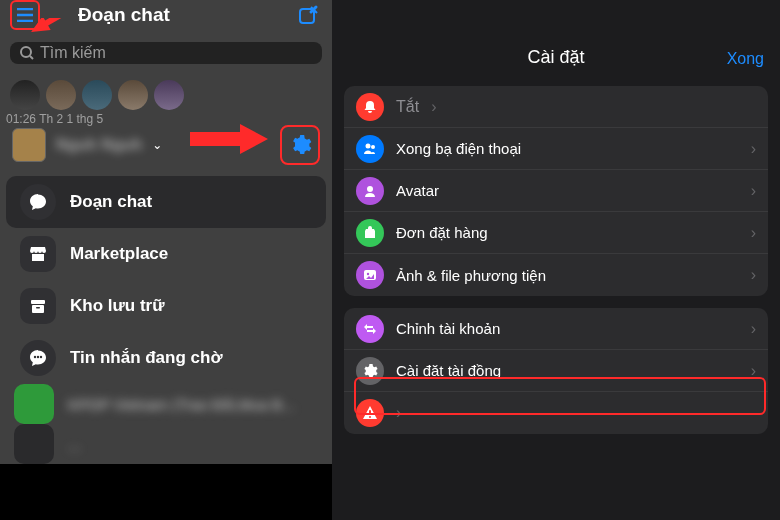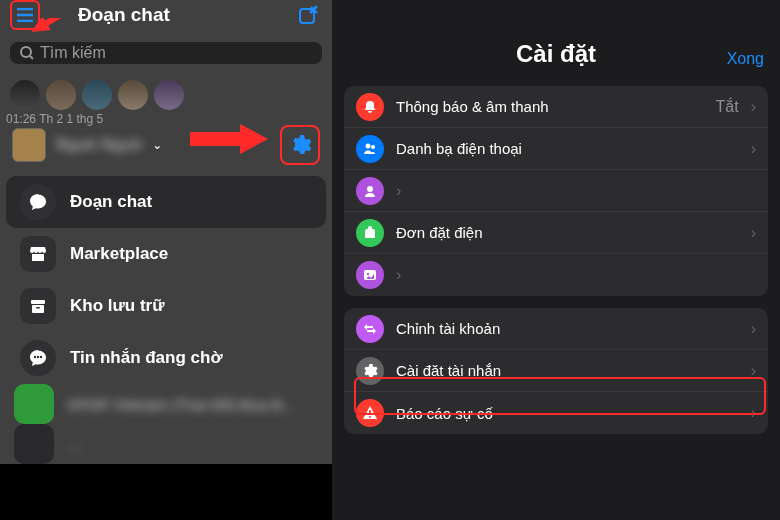--- a/index.html
+++ b/index.html
@@ -49,21 +49,21 @@
 .section-head{display:flex;align-items:center;justify-content:space-between;padding:10px 14px 6px;color:#9a9a9a;font-size:15px}
 .edit{color:#1d8cff;font-weight:600;font-size:15px}
 .comm{height:50px;display:flex;align-items:center;padding:0 14px;gap:14px}
 .cava{width:40px;height:40px;border-radius:10px}
 .cava.g{background:#2e9a3a}
 .cava.d{background:#2a2a2c}
 .ctxt{filter:blur(5px);color:#ccc;font-size:15px;white-space:nowrap;overflow:hidden}
 
 
 .r-head{height:80px;display:flex;align-items:flex-end;justify-content:center;padding-bottom:12px;position:relative}
-.r-title{font-size:24px;font-weight:700}
+.r-title{font-size:18px;font-weight:400}
 .done{position:absolute;right:16px;bottom:12px;color:#1d8cff;font-size:16px;font-weight:500;cursor:pointer}
 
 .group{margin:6px 12px;background:#2c2c2e;border-radius:10px;overflow:hidden}
 .row{height:42px;display:flex;align-items:center;padding:0 12px;gap:12px;border-bottom:.5px solid #3a3a3c;cursor:pointer}
 .row:last-child{border-bottom:none}
 .ric{width:28px;height:28px;border-radius:50%;display:flex;align-items:center;justify-content:center;flex-shrink:0}
 .rlbl{flex:1;font-size:15px;color:#fff}
 .rval{color:#8e8e93;font-size:16px}
 .rchev{color:#636366;font-size:16px;font-weight:300}
 
@@ -188,90 +188,90 @@
     <div class="done">Xong</div>
   </div>
 
   <div class="group">
     <div class="row">
       <div class="ric c-red">
           <svg width="16" height="16" viewBox="0 0 16 16">
             <path fill="#fff" d="M8 2a4 4 0 00-4 4v3l-1.5 2h11L12 9V6a4 4 0 00-4-4zm0 12a2 2 0 002-2H6a2 2 0 002 2z"></path>
           </svg>
         </div>
-      <div class="rlbl">Thông báo &amp; âm thanh</div>
       <div class="rval">Tắt</div>
       <div class="rchev">›</div>
     </div>
     <div class="row">
       <div class="ric c-blu">
           <svg width="16" height="16" viewBox="0 0 16 16">
             <circle cx="6" cy="5" r="2.5" fill="#fff"></circle>
             <circle cx="11" cy="6" r="2" fill="#fff"></circle>
             <path fill="#fff" d="M2 13c0-2 2-3.5 4-3.5s4 1.5 4 3.5zm7 0c0-1 .5-2 2-2s2 1 2 2z"></path>
           </svg>
         </div>
-      <div class="rlbl">Danh bạ điện thoại</div>
+      <div class="rlbl">Xong bạ điện thoại</div>
       <div class="rchev">›</div>
     </div>
     <div class="row">
       <div class="ric c-mag">
           <svg width="16" height="16" viewBox="0 0 16 16">
             <circle cx="8" cy="6" r="3" fill="#fff"></circle>
             <path fill="#fff" d="M3 14c0-2.5 2.2-4 5-4s5 1.5 5 4z"></path>
           </svg>
         </div>
+      <div class="rlbl">Avatar</div>
       <div class="rchev">›</div>
     </div>
     <div class="row">
       <div class="ric c-grn">
           <svg width="16" height="16" viewBox="0 0 16 16">
             <path fill="#fff" d="M4 4h8l1 2v7H3V6zm2 0V3a2 2 0 014 0v1"></path>
             <rect x="3" y="6" width="10" height="7" fill="#fff"></rect>
           </svg>
         </div>
-      <div class="rlbl">Đơn đặt điện</div>
+      <div class="rlbl">Đơn đặt hàng</div>
       <div class="rchev">›</div>
     </div>
     <div class="row">
       <div class="ric c-pur">
           <svg width="16" height="16" viewBox="0 0 16 16">
             <rect x="2" y="3" width="12" height="10" rx="2" fill="#fff"></rect>
             <circle cx="6" cy="7" r="1.2" fill="#af52de"></circle>
             <path fill="#af52de" d="M4 12l3-3 2 2 3-4v5z"></path>
           </svg>
         </div>
+      <div class="rlbl">Ảnh &amp; file phương tiện</div>
       <div class="rchev">›</div>
     </div>
   </div>
 
   <div class="group">
     <div class="row">
       <div class="ric c-mg2">
           <svg width="16" height="16" viewBox="0 0 16 16">
             <path fill="#fff" d="M5 3l-3 3 3 3V7h6V5H5zm6 4v2H5v2h6v2l3-3z"></path>
           </svg>
         </div>
       <div class="rlbl">Chỉnh tài khoản</div>
       <div class="rchev">›</div>
     </div>
     <div class="row">
       <div class="ric c-gry">
           <svg width="16" height="16" viewBox="0 0 16 16">
             <path fill="#fff" d="M8 5a3 3 0 100 6 3 3 0 000-6zm6.3 3c0-.3 0-.6-.1-.9l1.4-1.1-1.4-2.4-1.7.7c-.5-.4-1-.7-1.5-.9L10.6 1H7.4L7 3.4c-.5.2-1 .5-1.5.9l-1.7-.7L2.4 6l1.4 1.1c-.1.3-.1.6-.1.9s0 .6.1.9L2.4 10l1.4 2.4 1.7-.7c.5.4 1 .7 1.5.9l.4 2.4h3.2l.4-2.4c.5-.2 1-.5 1.5-.9l1.7.7 1.4-2.4-1.4-1.1c.1-.3.1-.6.1-.9z"></path>
           </svg>
         </div>
-      <div class="rlbl">Cài đặt tài nhắn</div>
+      <div class="rlbl">Cài đặt tài đồng</div>
       <div class="rchev">›</div>
     </div>
     <div class="row">
       <div class="ric c-red">
           <svg width="16" height="16" viewBox="0 0 16 16">
             <path fill="#fff" d="M8 1L1 14h14zm0 4a1 1 0 011 1v3a1 1 0 01-2 0V6a1 1 0 011-1zm0 6a1 1 0 110 2 1 1 0 010-2z"></path>
           </svg>
         </div>
-      <div class="rlbl">Báo cáo sự cố</div>
       <div class="rchev">›</div>
     </div>
   </div>
 </div>
 
 <div class="hl"></div>
 
 </body></html>

